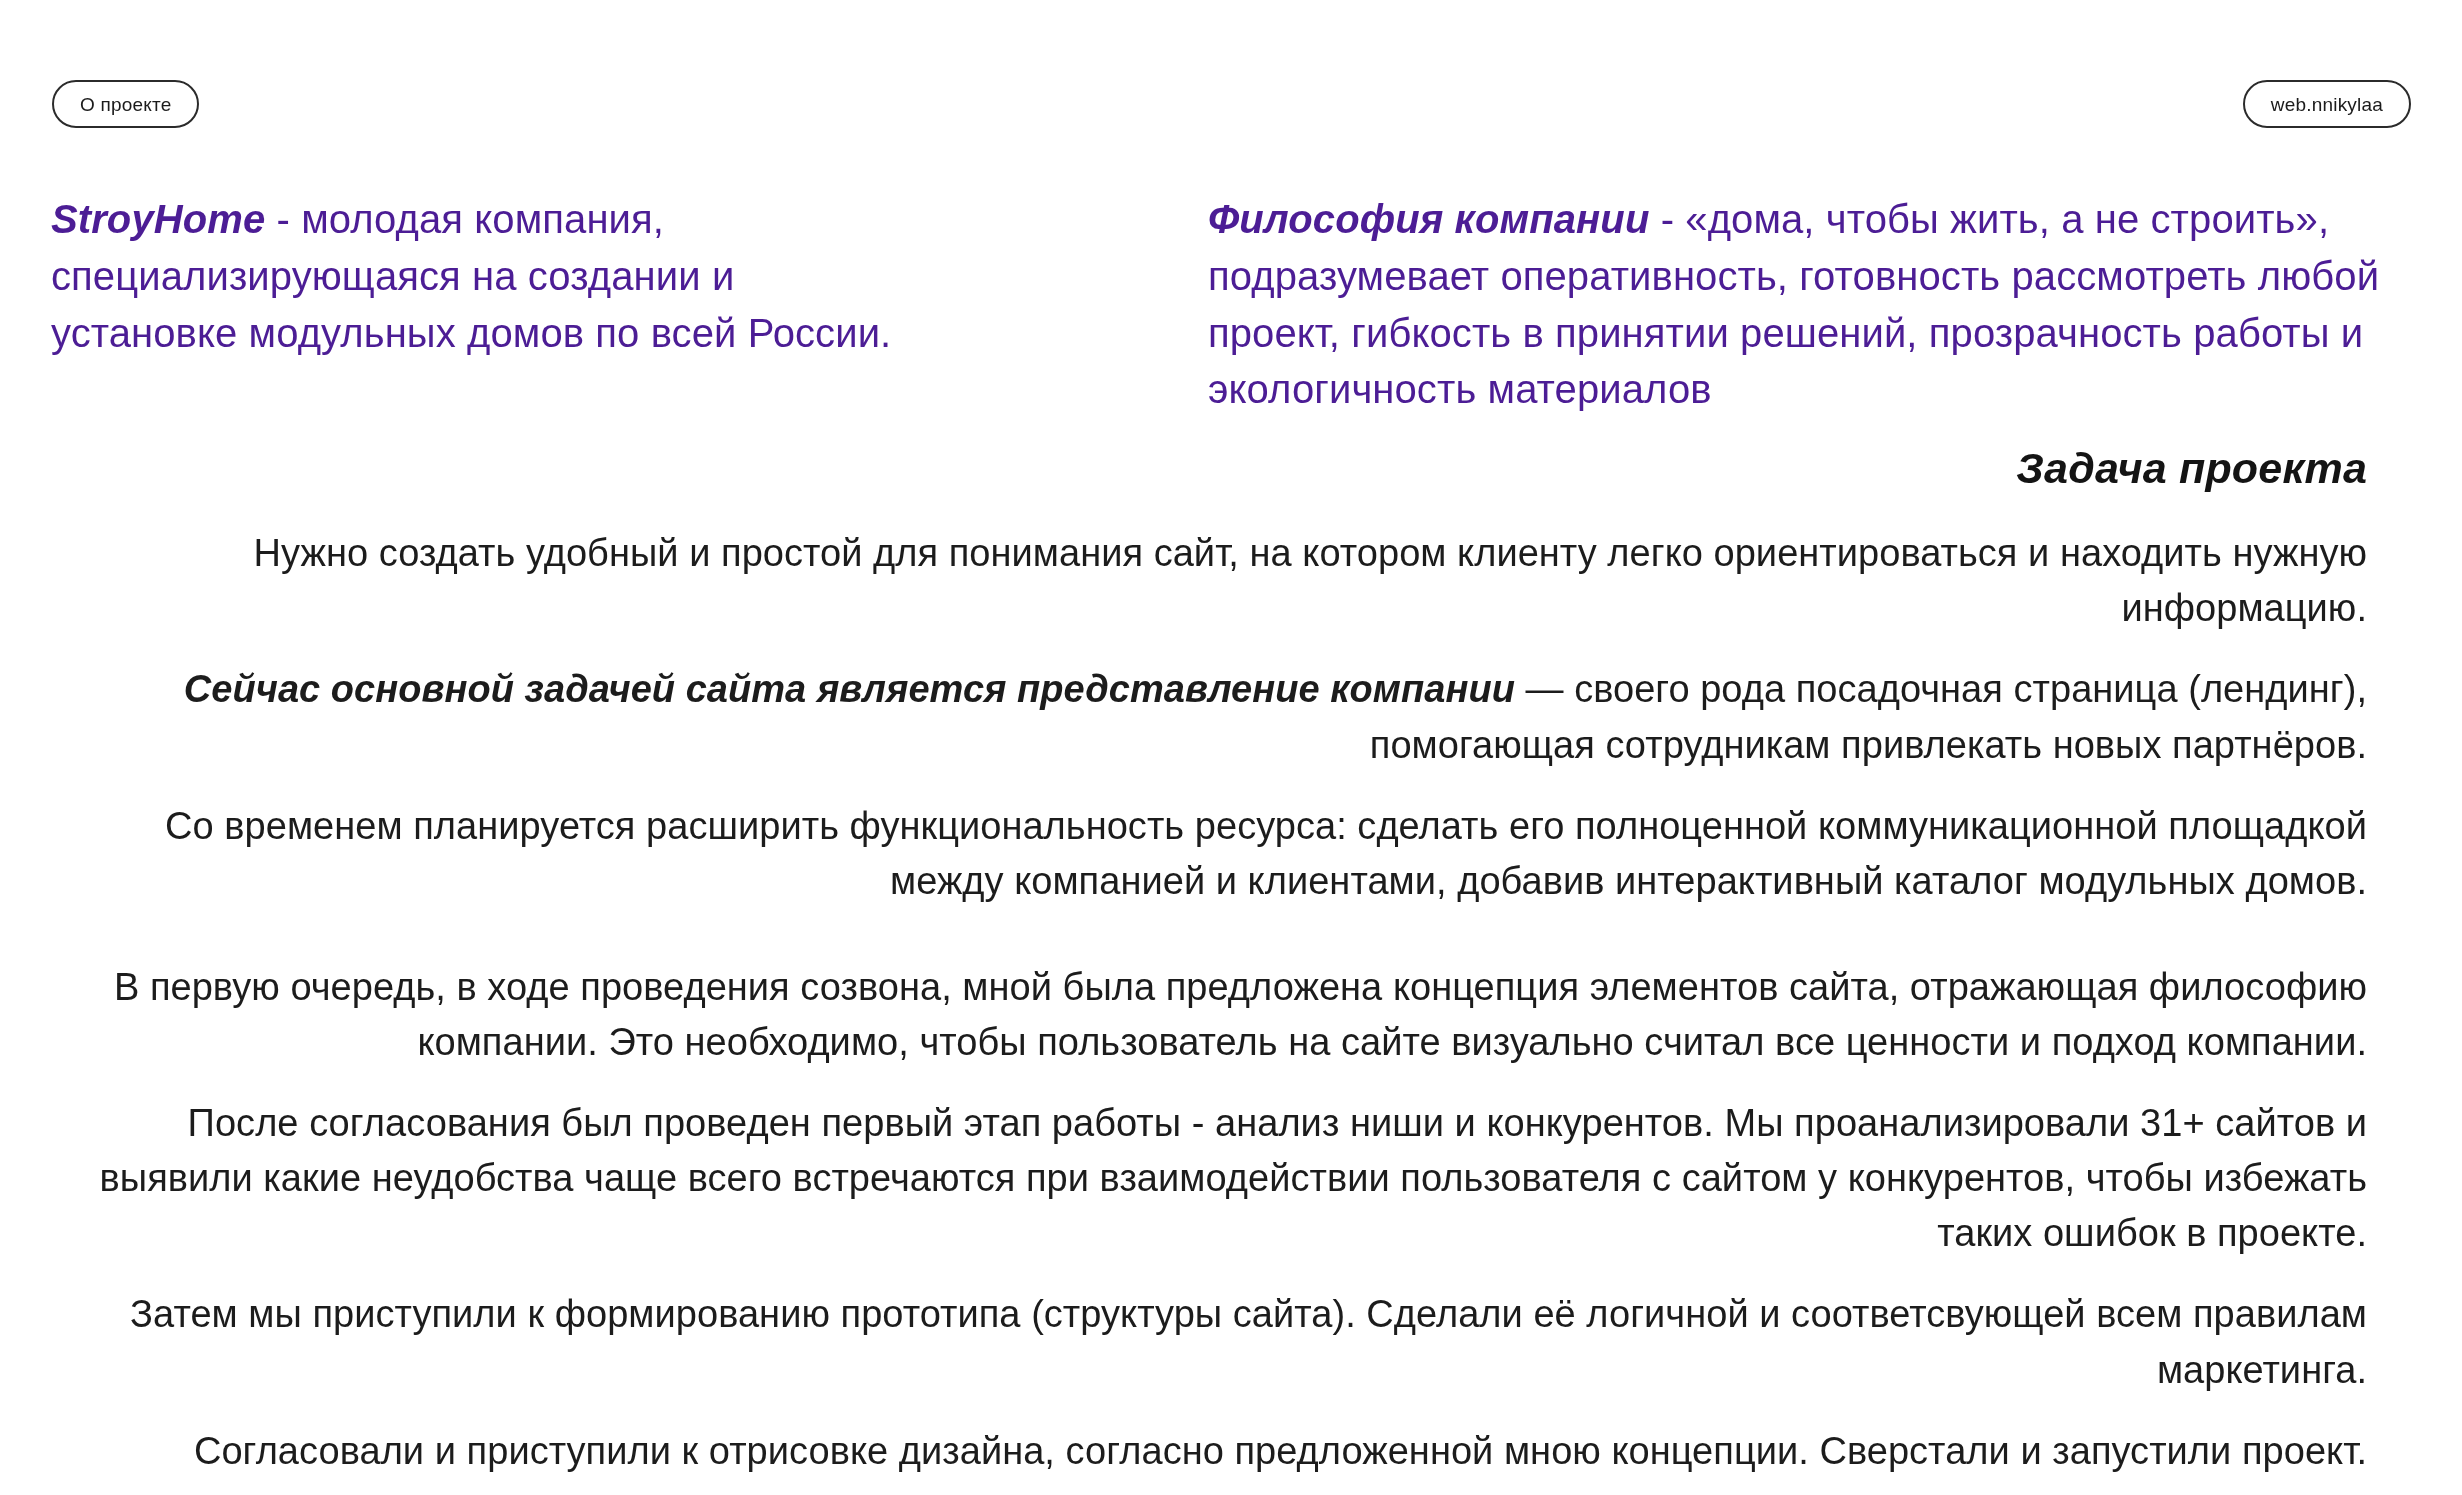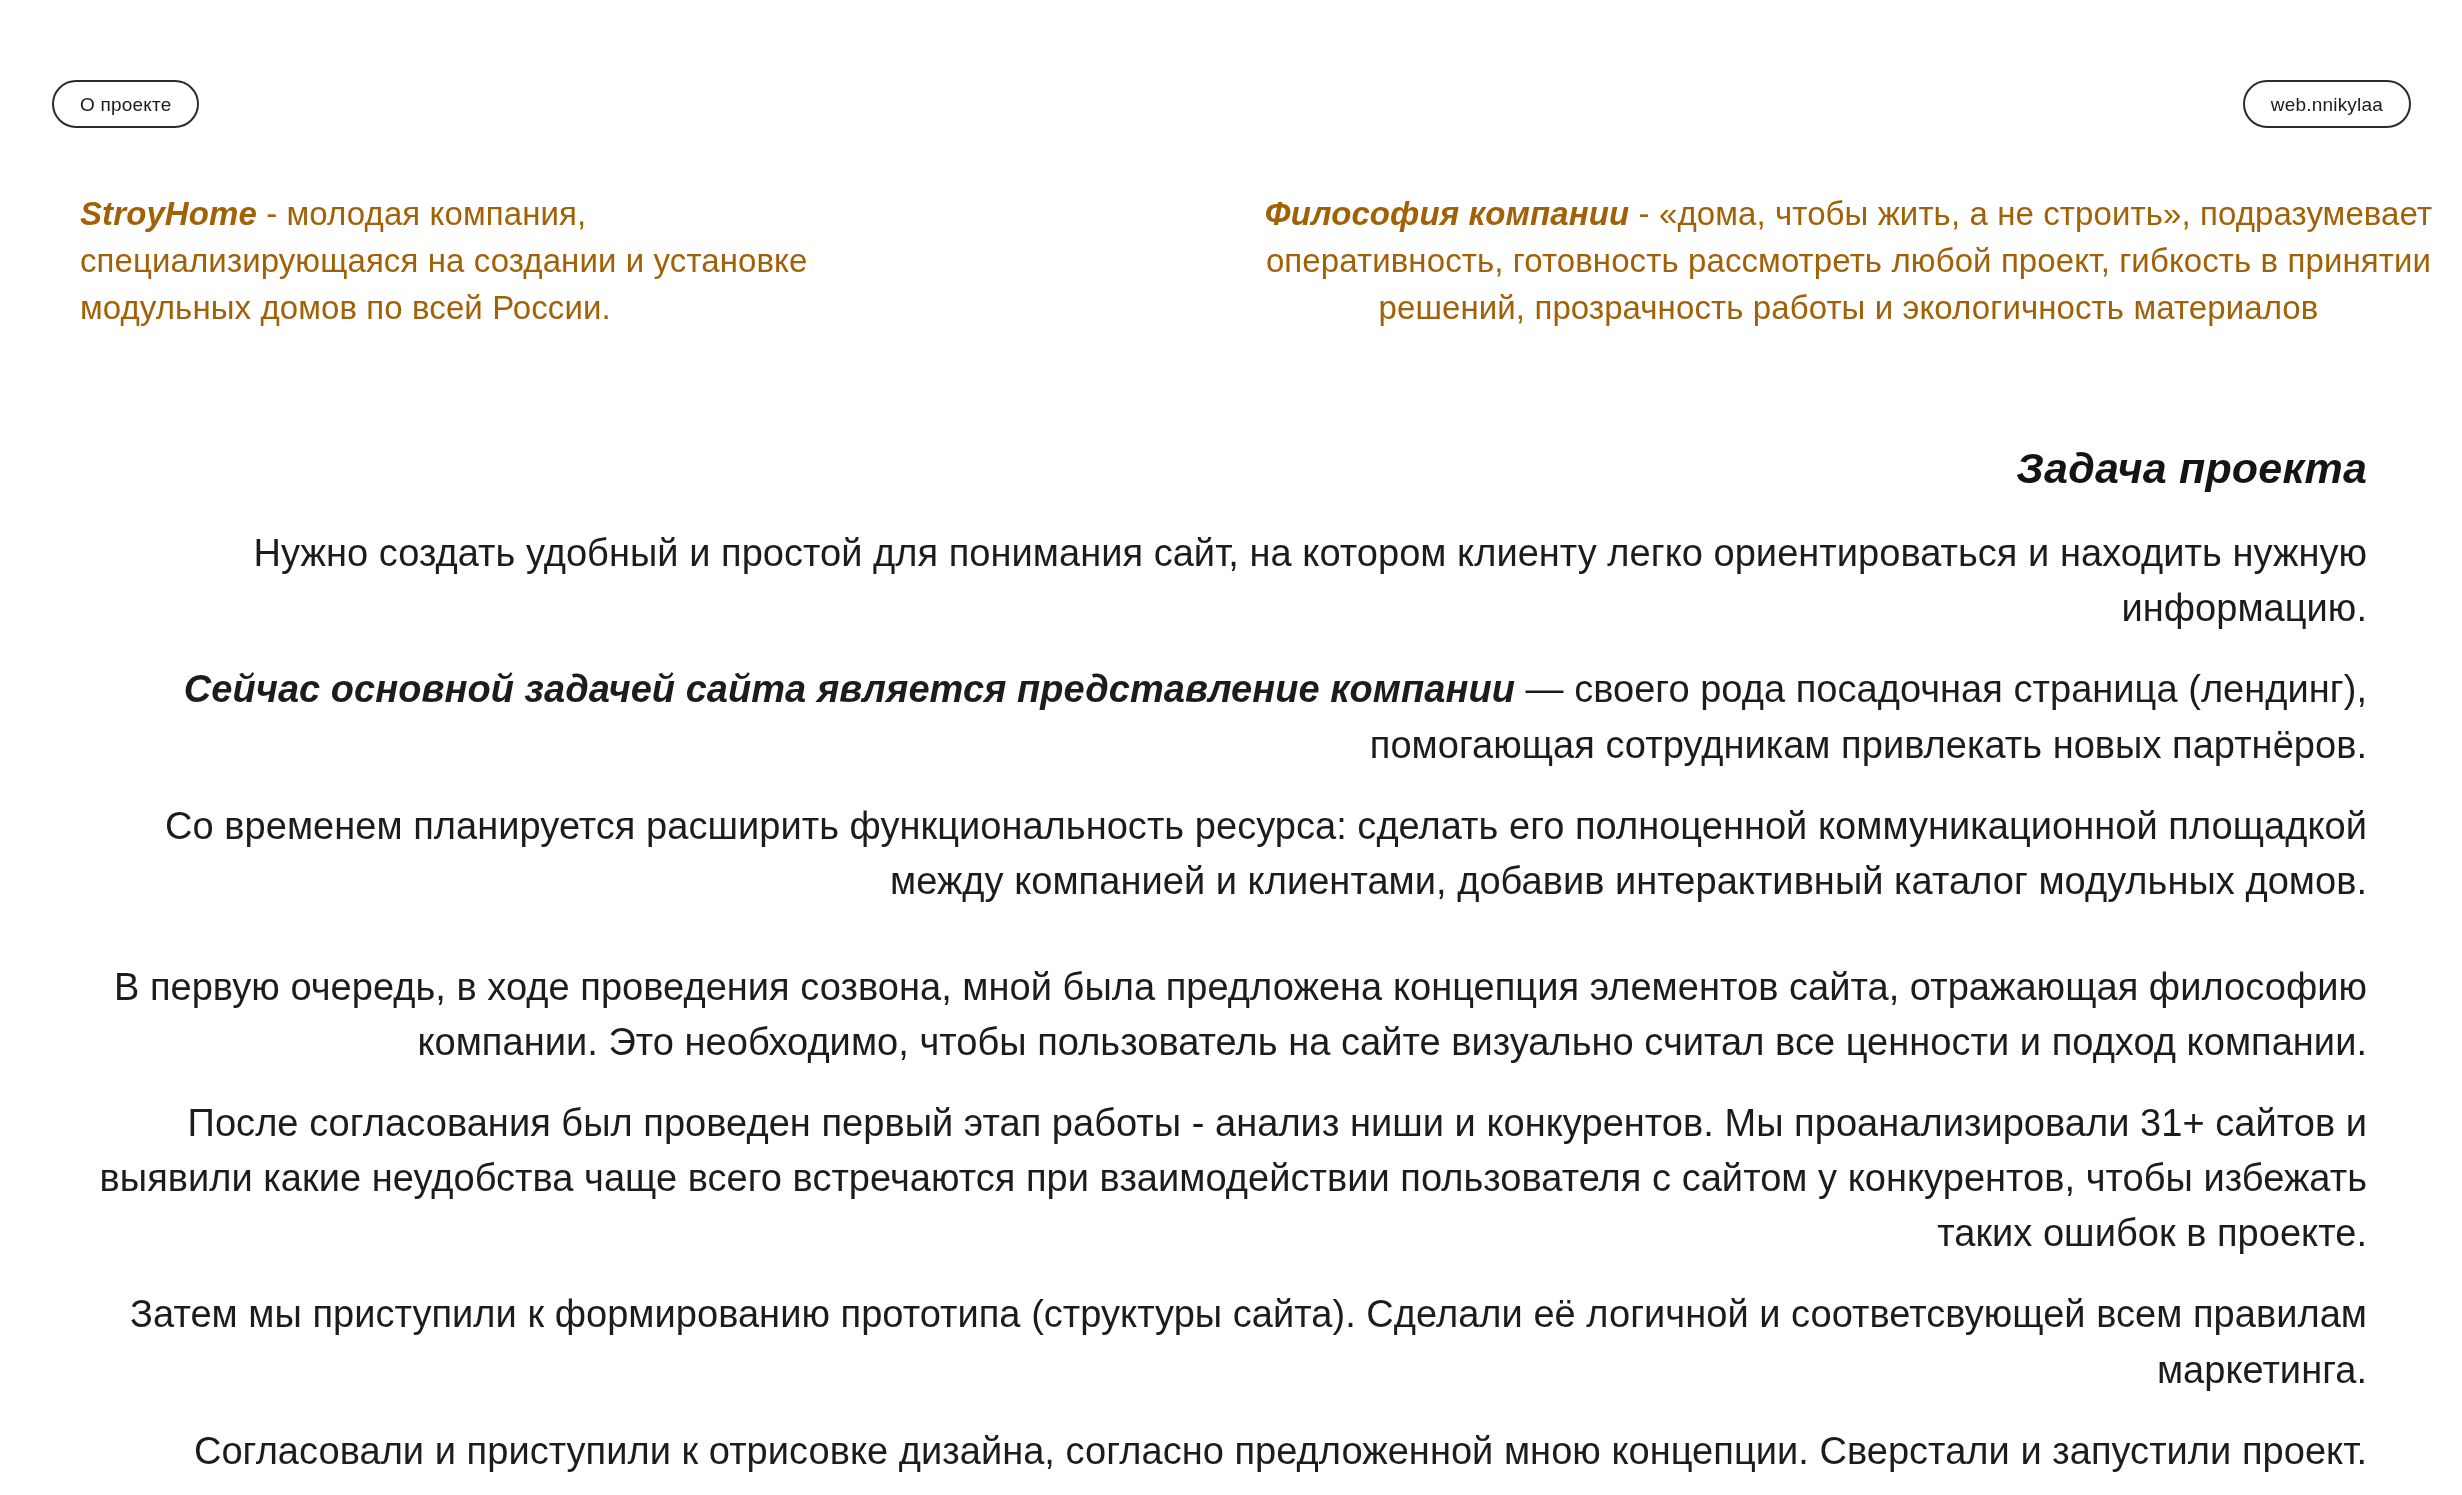--- a/index.html
+++ b/index.html
@@ -57,28 +57,27 @@
   
   .intro {
     position: absolute;
     top: 191px;
     left: 0;
     width: 2462px;
   }
   .intro-col {
     position: absolute;
     top: 0;
-    font-size: 33px;
+    font-size: 40px;
     line-height: 1.42;
-    color: #a16207;
+    color: #4c1d95;
     letter-spacing: 0.1px;
-    margin-left: 29px;
   }
   .intro-left  { left: 51px;  width: 846px; }
-  .intro-right { left: 1208px; width: 1223px; text-align: center; }
+  .intro-right { left: 1208px; width: 1223px; }
   .intro-col b {
     font-weight: 700;
     font-style: italic;
   }
 
   
   .section { position: absolute; left: 51px; width: 2316px; text-align: right; }
   .section-1 { top: 445px; }
   .section-2 { top: 960px; }
 

